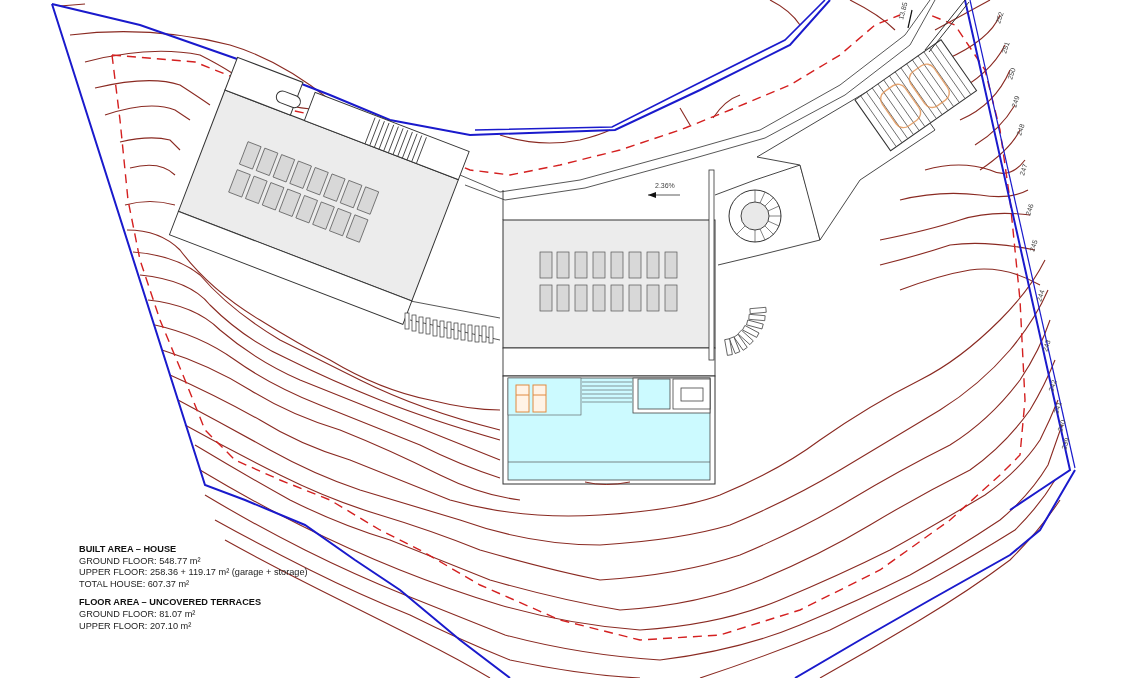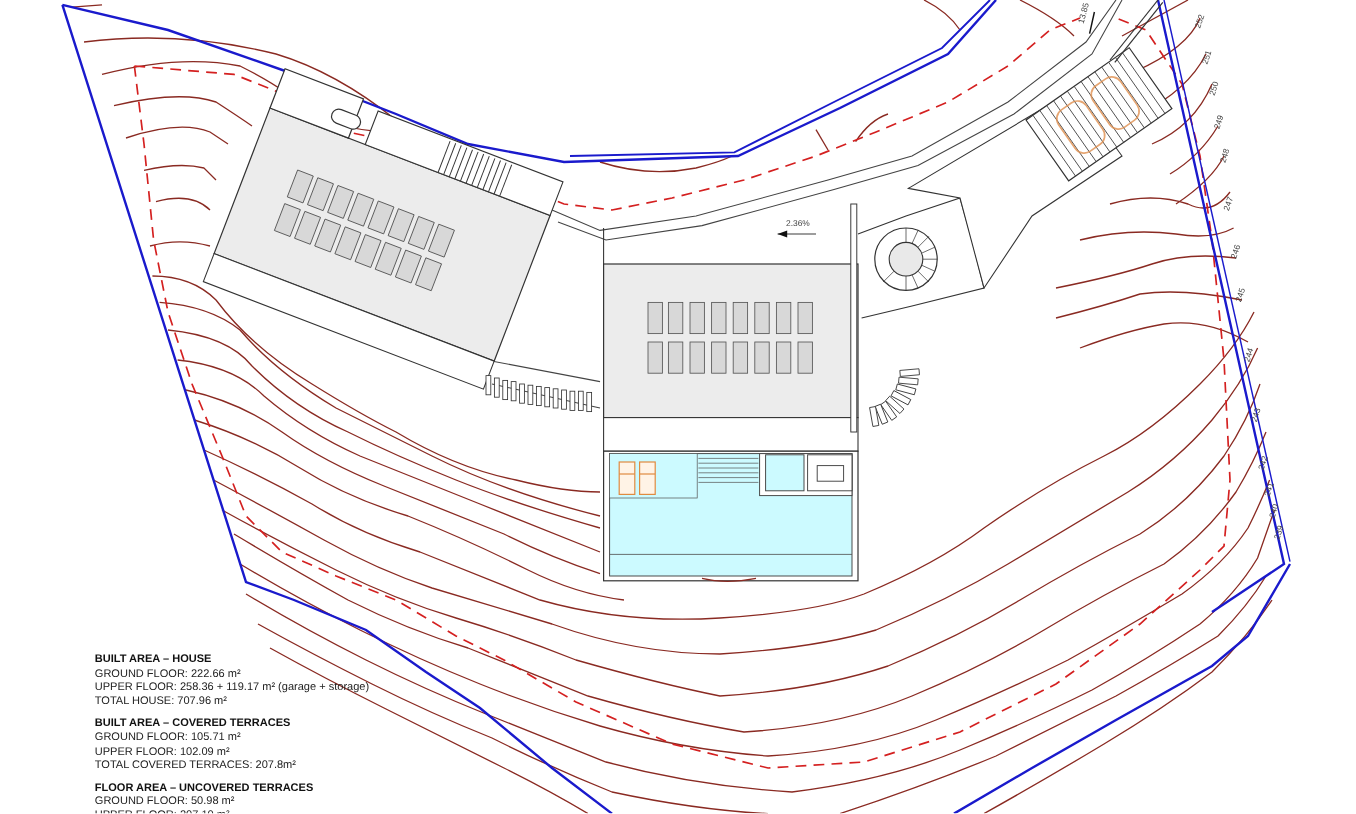--- a/index.html
+++ b/index.html
@@ -271,29 +271,23 @@
     <text class="lbl" transform="translate(1053,392) rotate(-72)">242</text>
     <text class="lbl" transform="translate(1058,414) rotate(-72)">241</text>
     <text class="lbl" transform="translate(1062,432) rotate(-72)">240</text>
     <text class="lbl" transform="translate(1066,450) rotate(-72)">239</text>
   </g>
 </svg>
 
 <div class="legend">
   <div class="group">
     <div class="head">BUILT AREA – HOUSE</div>
-    <div>GROUND FLOOR: 222.66 m²</div>
+    <div>GROUND FLOOR: 548.77 m²</div>
     <div>UPPER FLOOR: 258.36 + 119.17 m² (garage + storage)</div>
-    <div>TOTAL HOUSE: 707.96 m²</div>
-  </div>
-  <div class="group">
-    <div class="head">BUILT AREA – COVERED TERRACES</div>
-    <div>GROUND FLOOR: 105.71 m²</div>
-    <div>UPPER FLOOR: 102.09 m²</div>
-    <div>TOTAL COVERED TERRACES: 207.8m²</div>
+    <div>TOTAL HOUSE: 607.37 m²</div>
   </div>
   <div class="group">
     <div class="head">FLOOR AREA – UNCOVERED TERRACES</div>
-    <div>GROUND FLOOR: 50.98 m²</div>
+    <div>GROUND FLOOR: 81.07 m²</div>
     <div>UPPER FLOOR: 207.10 m²</div>
   </div>
 </div>
 </div>
 
 </body></html>

